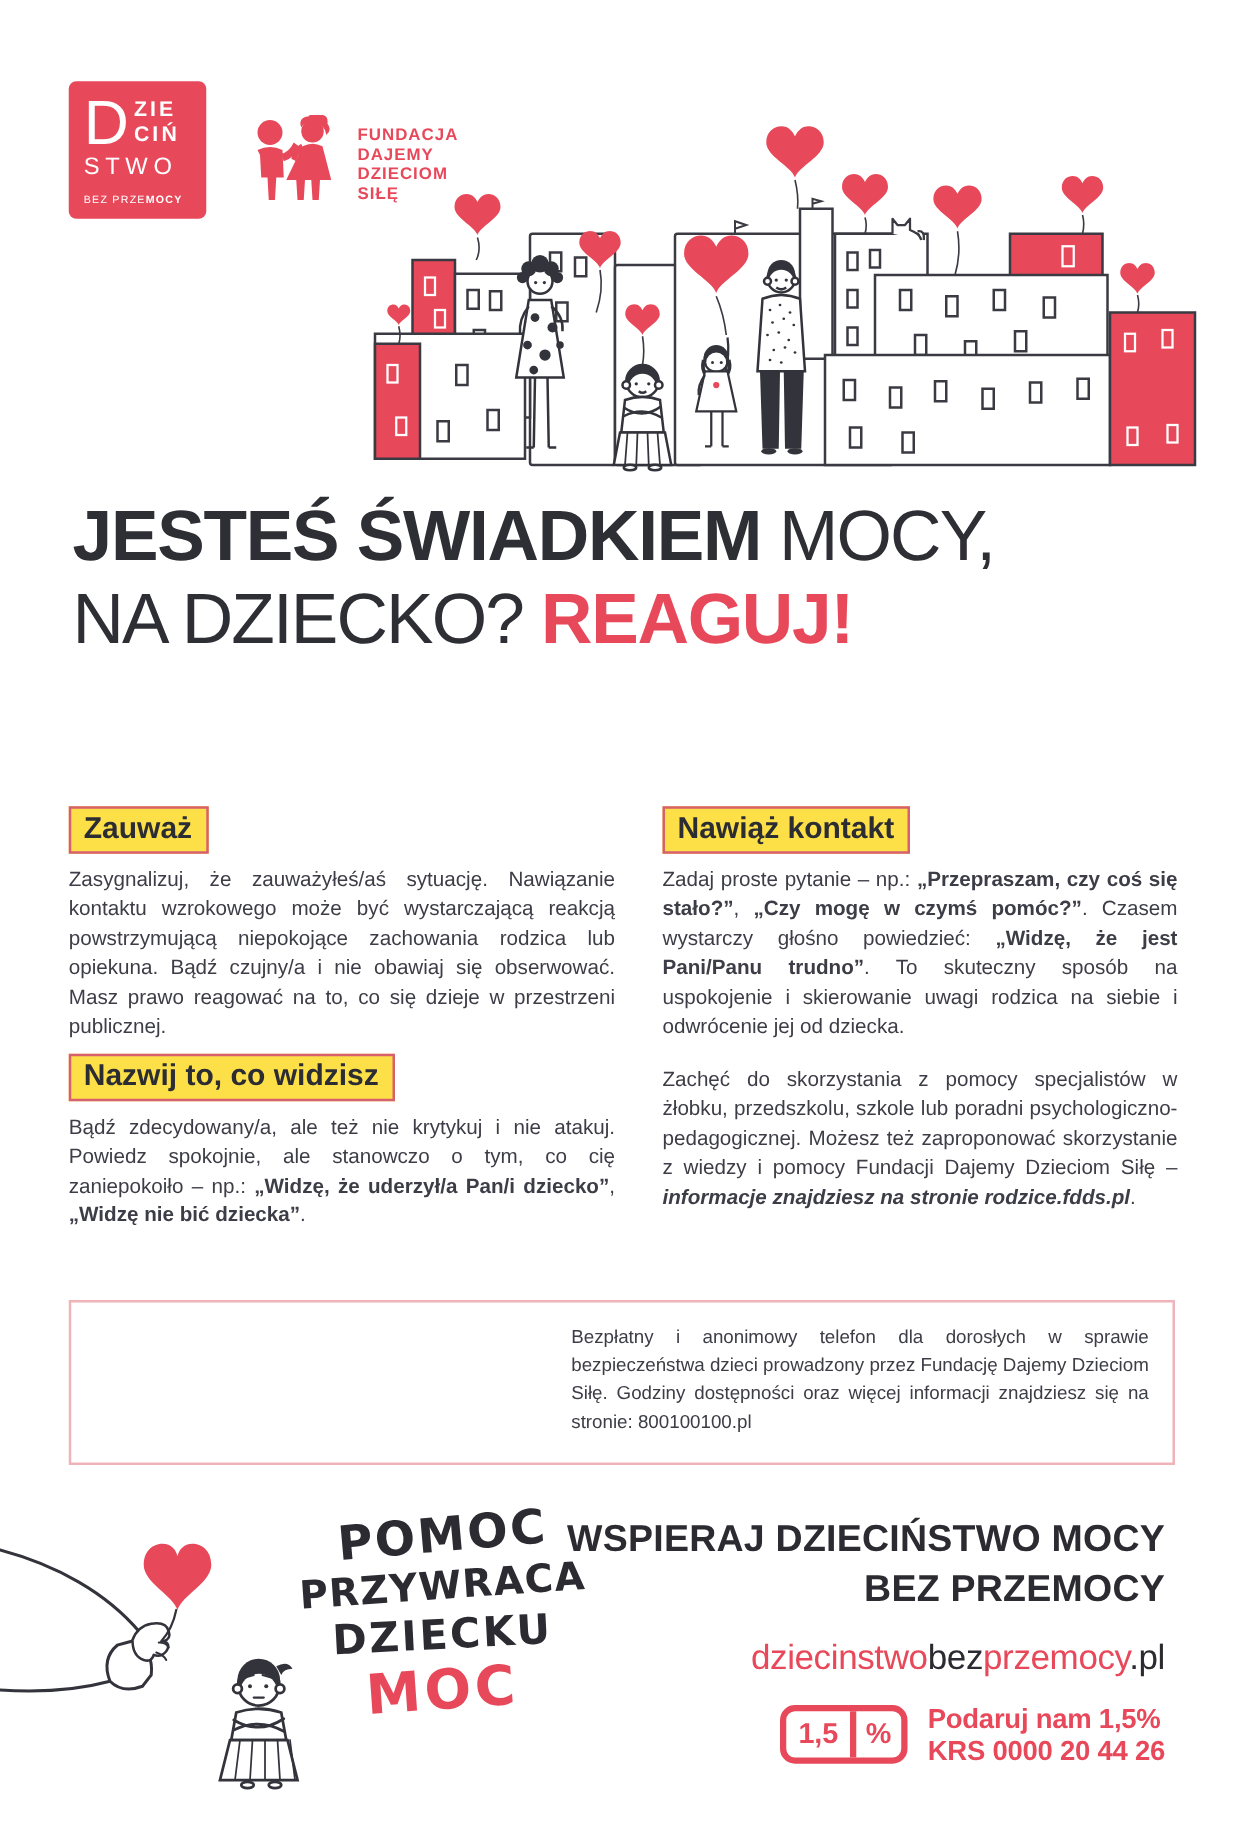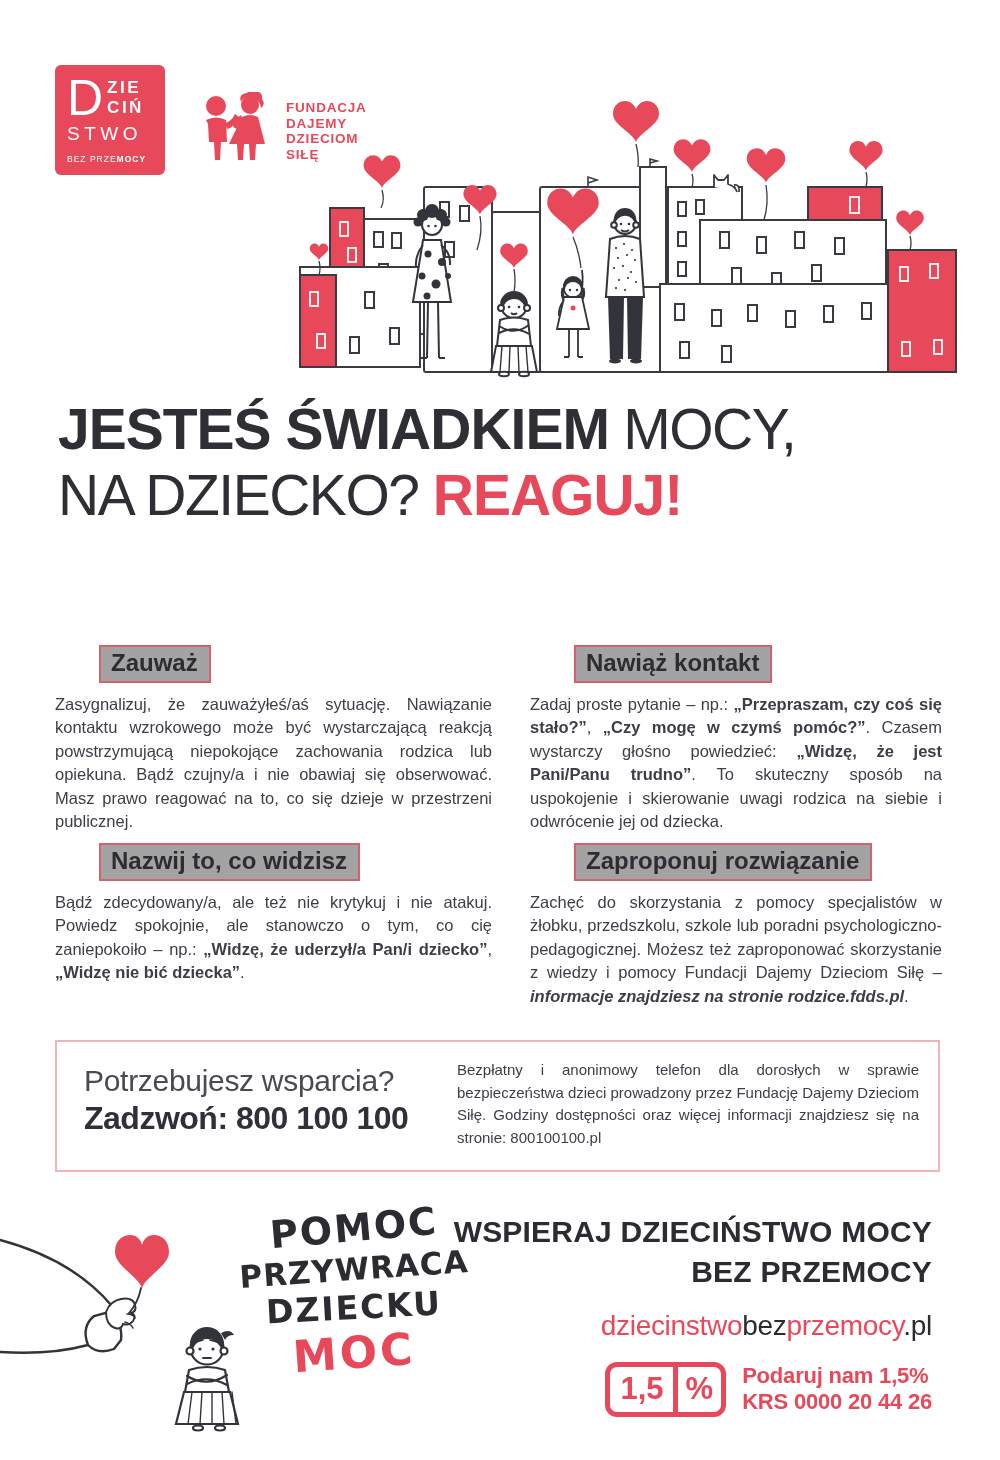--- a/index.html
+++ b/index.html
@@ -28,21 +28,21 @@
   #headline .hb { font-weight:800; letter-spacing:-1px; }
   #headline .hred { color:#e8495a; font-weight:800; letter-spacing:-1px; }
 
   
   .sec { position:absolute; }
   #sec-1 { left:55px; top:645px; width:437px; }
   #sec-2 { left:530px; top:645px; width:412px; }
   #sec-3 { left:55px; top:843px; width:437px; }
   #sec-4 { left:530px; top:843px; width:412px; }
   .sec-head { display:inline-block; border:2px solid #d6606e; padding:2px 11px 4px 10px;
-    font-size:24px; font-weight:700; color:#2c2c33; background:#a3a3a3;margin-left:44px; }
+    font-size:24px; font-weight:700; color:#2c2c33; background:#fde047; }
   .sec-body { margin-top:10px; font-size:16.5px; line-height:1.42; color:#3d3d47; text-align:justify; }
   .sec-body .b { font-weight:700; }
   .sec-body .bi { font-weight:700; font-style:italic; }
 
   
   #support-box { position:absolute; left:55px; top:1040px; width:885px; height:132px;
     border:2.5px solid #efb3ba; }
   #support-box .sb-left { position:absolute; left:27px; top:22px; }
   #support-box .sb-q { font-size:30px; font-weight:300; color:#4a4a52; letter-spacing:-0.3px; }
   #support-box .sb-call { font-size:32px; font-weight:800; color:#30303a; margin-top:2px; letter-spacing:-0.5px; }
@@ -58,21 +58,21 @@
   #slogan .sl3 { font-size:33px; transform:rotate(-3deg); margin-top:1px; letter-spacing:2px; }
   #slogan .sl4 { font-size:44px; transform:rotate(-4deg); margin-top:0px; color:#e8495a; letter-spacing:3px; }
 
   #footer-right { position:absolute; right:68px; top:1212px; width:480px; text-align:right; }
   .fr-line { font-size:30px; font-weight:700; color:#2b2b31; line-height:1.33; letter-spacing:0.2px; }
   #footer-url { margin-top:18px; font-size:28px; font-weight:400; letter-spacing:-0.3px; }
   #footer-url .u-red { color:#e8495a; }
   #footer-url .u-dark { color:#2b2b31; }
   #badge-row { margin-top:20px; display:flex; justify-content:flex-end; align-items:center; gap:16px; }
   #pct-badge { display:inline-flex; border:5px solid #e8495a; border-radius:12px; color:#e8495a;
-    font-weight:800; font-size:31px; line-height:1; align-items:center; }
+    font-weight:800; font-size:23px; line-height:1; align-items:center; }
   #pct-badge .bv { padding:6px 9px 8px 10px; border-right:5px solid #e8495a; }
   #pct-badge .bp { padding:6px 8px 8px 8px; }
   #donate { text-align:left; color:#e8495a; font-weight:800; font-size:22px; line-height:1.18; letter-spacing:-0.2px; }
 </style>
 </head>
 <body>
 
 <div id="poster">
 
   <div id="logo-dziecinstwo">
@@ -327,29 +327,24 @@
     <div class="sec-head">Nawiąż kontakt</div>
     <div class="sec-body"><span>Zadaj proste pytanie – np.: </span><span class="b">„Przepraszam, czy coś się stało?”</span><span>, </span><span class="b">„Czy mogę w czymś pomóc?”</span><span>. Czasem wystarczy głośno powiedzieć: </span><span class="b">„Widzę, że jest Pani/Panu trudno”</span><span>. To skuteczny sposób na uspokojenie i skierowanie uwagi rodzica na siebie i odwrócenie jej od dziecka.</span></div>
   </div>
 
   <div class="sec" id="sec-3">
     <div class="sec-head">Nazwij to, co widzisz</div>
     <div class="sec-body"><span>Bądź zdecydowany/a, ale też nie krytykuj i nie atakuj. Powiedz spokojnie, ale stanowczo o tym, co cię zaniepokoiło – np.: </span><span class="b">„Widzę, że uderzył/a Pan/i dziecko”</span><span>, </span><span class="b">„Widzę nie bić dziecka”</span><span>.</span></div>
   </div>
 
   <div class="sec" id="sec-4">
-    <div class="sec-head">Zaproponuj rozwiązanie</div>
     <div class="sec-body"><span>Zachęć do skorzystania z pomocy specjalistów w żłobku, przedszkolu, szkole lub poradni psychologiczno-pedagogicznej. Możesz też zaproponować skorzystanie z wiedzy i pomocy Fundacji Dajemy Dzieciom Siłę – </span><span class="bi">informacje znajdziesz na stronie rodzice.fdds.pl</span><span>.</span></div>
   </div>
 
   <div id="support-box">
-    <div class="sb-left">
-      <div class="sb-q">Potrzebujesz wsparcia?</div>
-      <div class="sb-call">Zadzwoń: 800 100 100</div>
-    </div>
     <div class="sb-right">Bezpłatny i anonimowy telefon dla dorosłych w sprawie bezpieczeństwa dzieci prowadzony przez Fundację Dajemy Dzieciom Siłę. Godziny dostępności oraz więcej informacji znajdziesz się na stronie: 800100100.pl</div>
   </div>
 
   <svg id="hand-heart" width="260" height="258" viewBox="0 0 260 258">
     <g stroke="#33333b" fill="none" stroke-width="2.4" stroke-linecap="round">
       <path d="M0 38 C 45 50 85 72 112 104"></path>
       <path d="M0 150 C 30 152 62 150 88 143"></path>
       <path d="M88 143 q-7 -18 6 -29 l15 -4 q14 10 12 28 l-7 9 q-16 6 -26 -4 Z" fill="#fff"></path>
       <path d="M106 110 q4 -11 15 -13 q12 -2 14 6 q2 6 -4 8 q6 2 2 8 q-4 5 -10 3 q-2 6 -8 4 q-9 -3 -9 -16 Z" fill="#fff" stroke-width="2"></path>
       <path d="M127 112 q6 0 8 4 M125 120 q6 2 8 6" stroke-width="1.6"></path>

